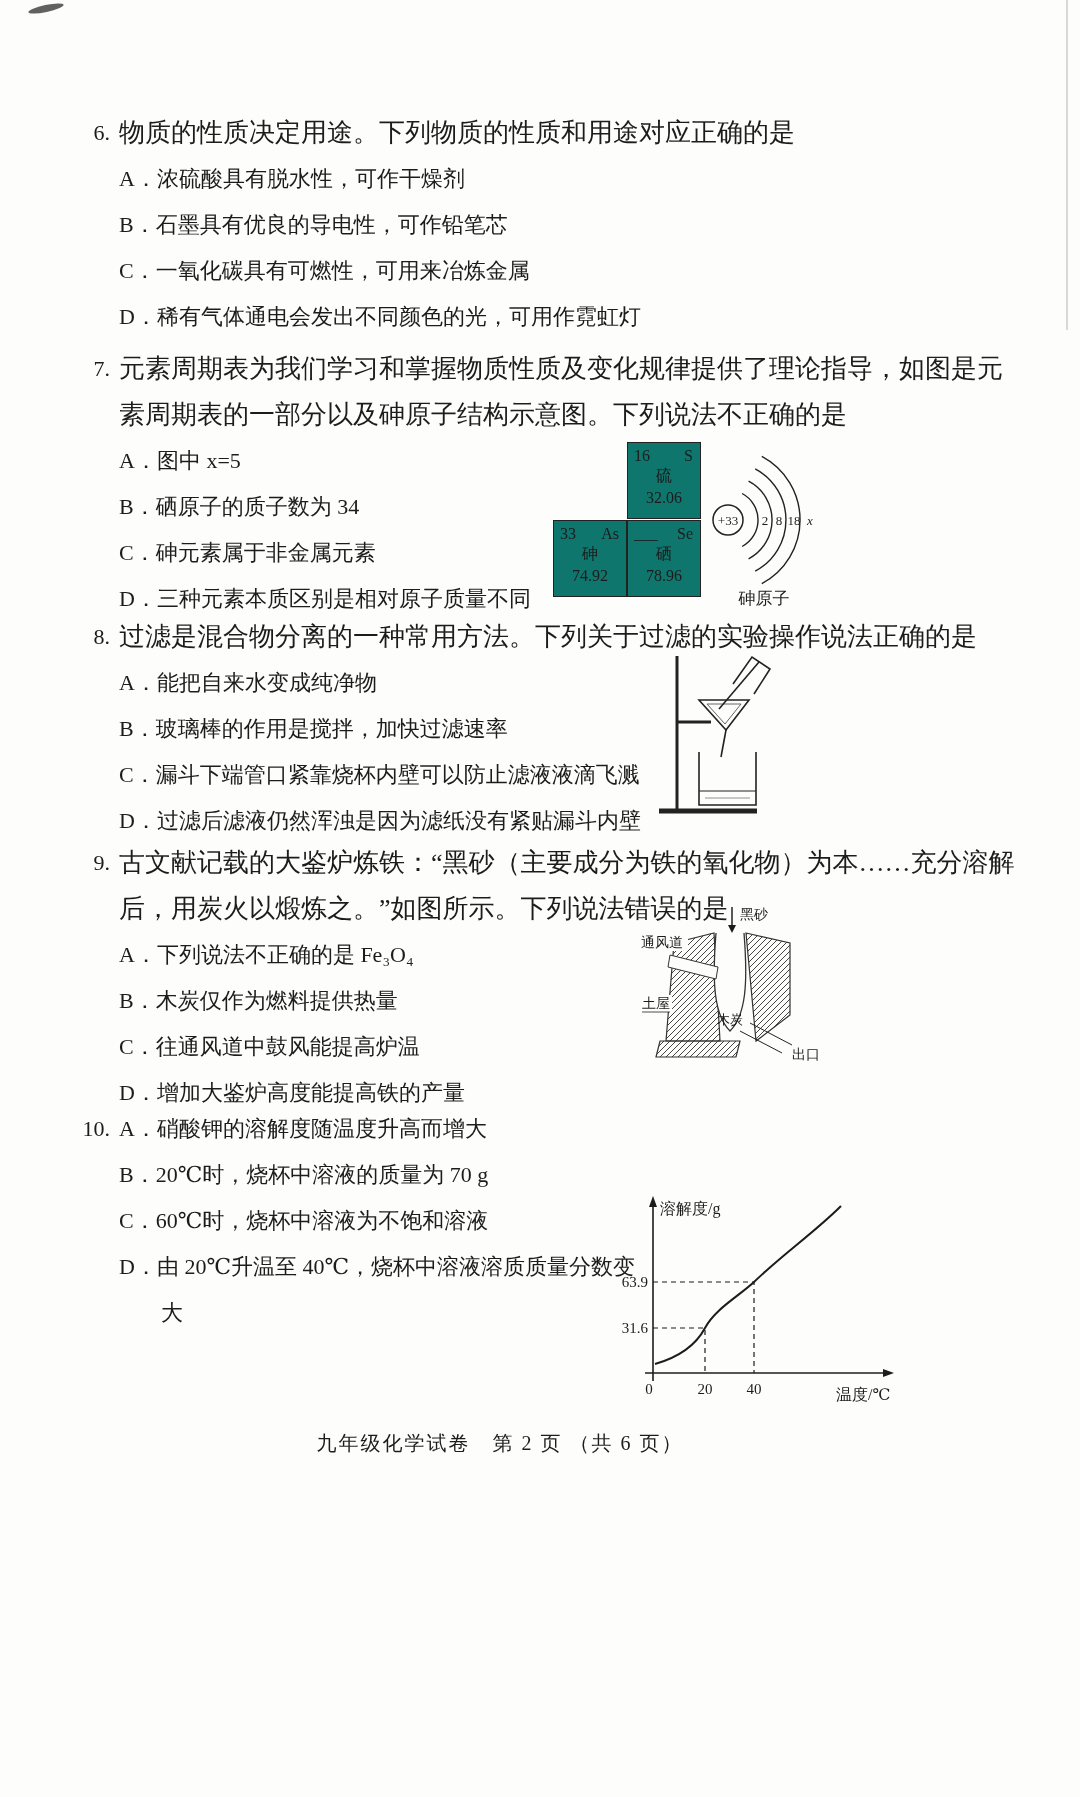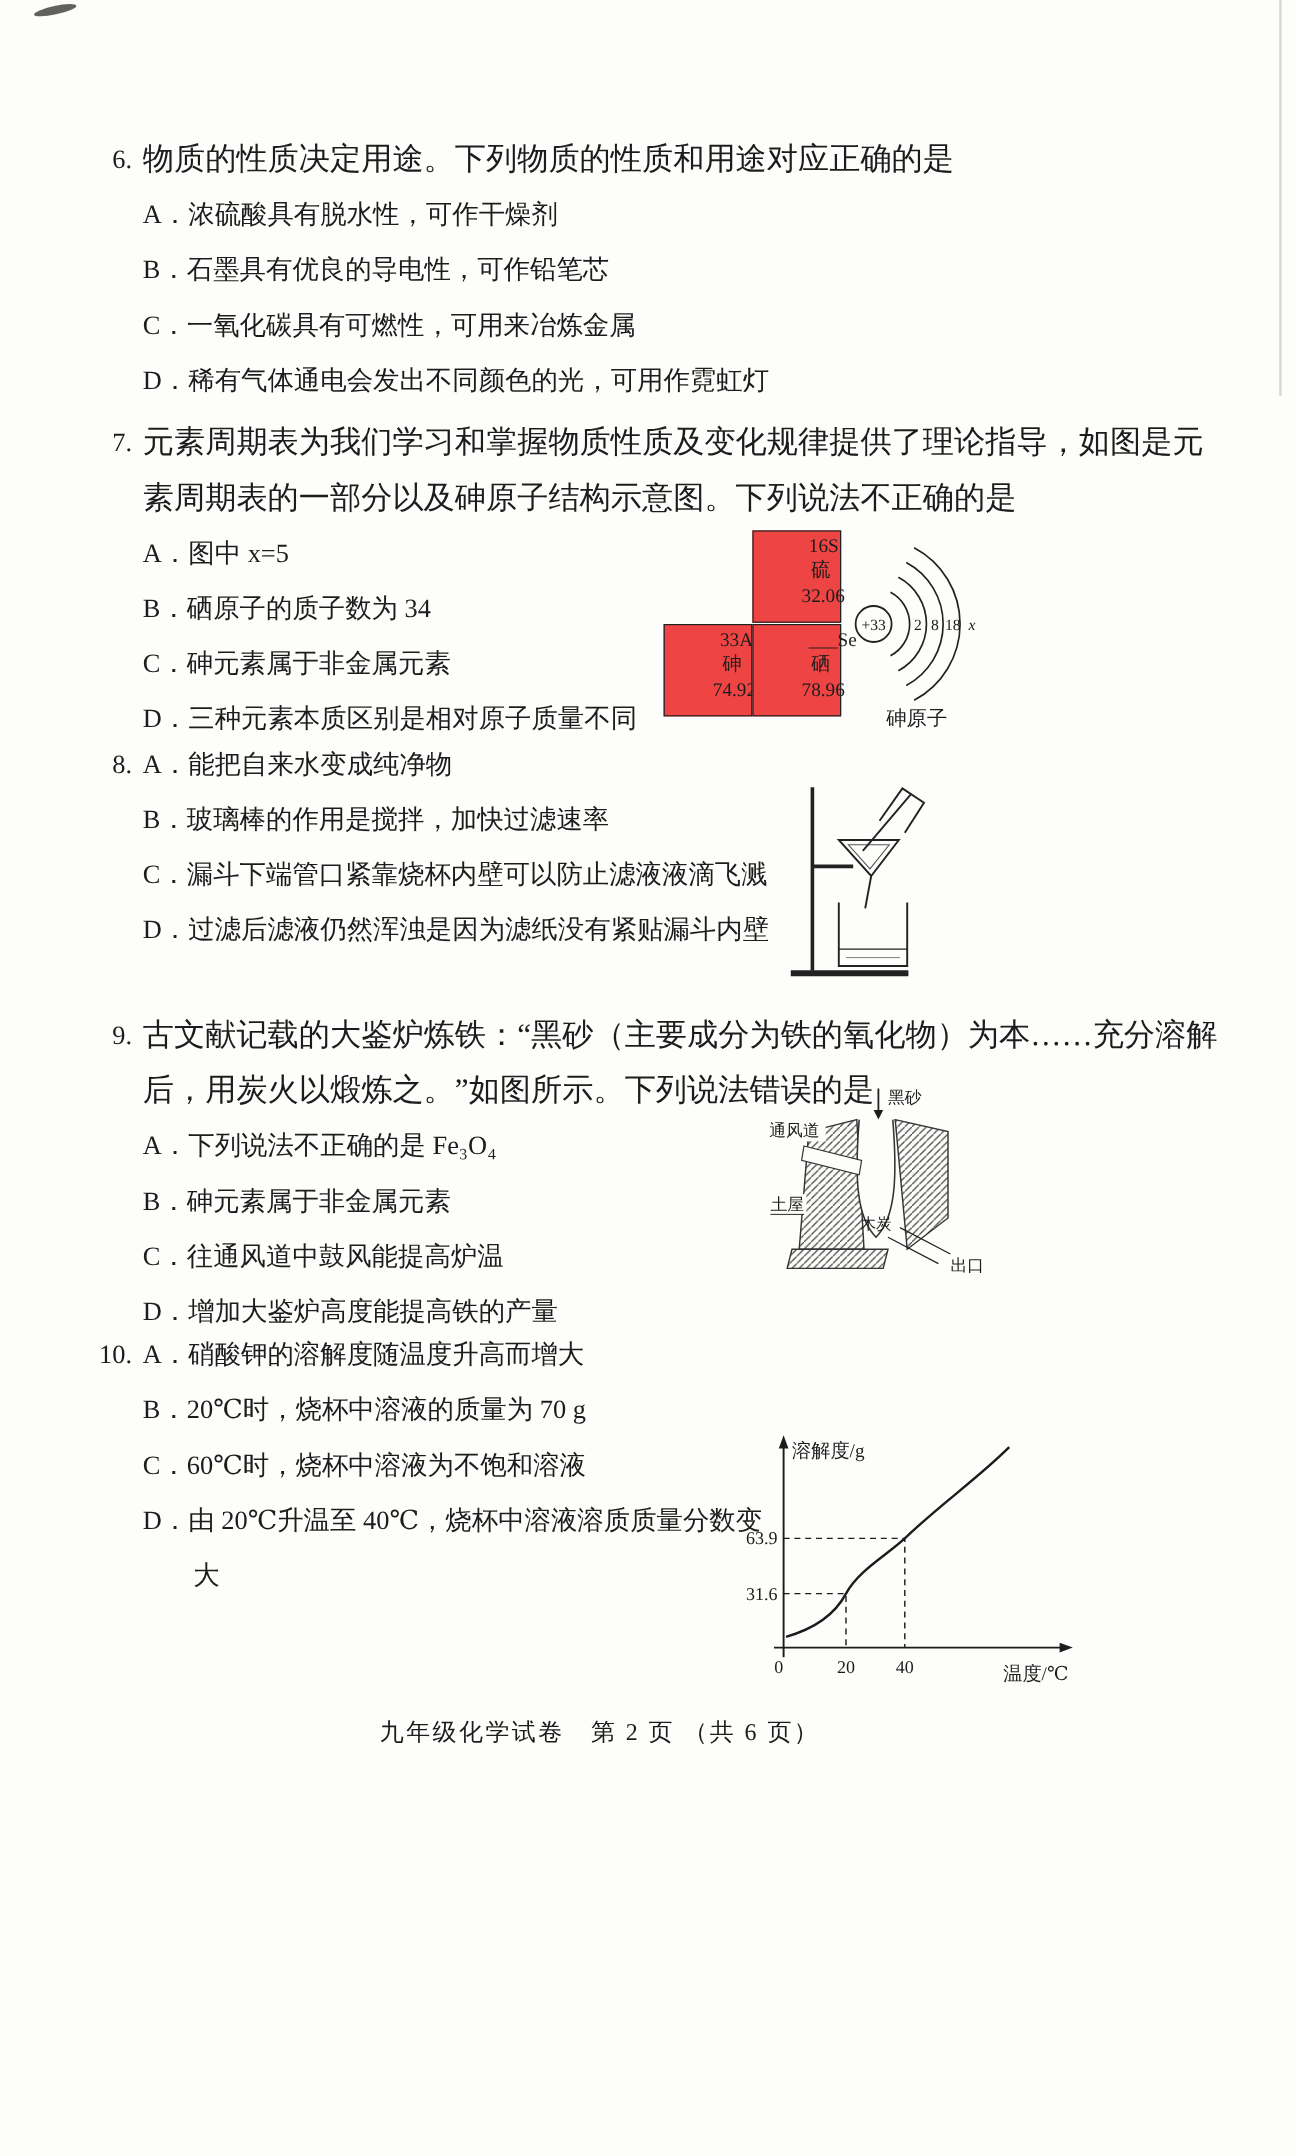--- a/index.html
+++ b/index.html
@@ -23,22 +23,22 @@
   .q-body { flex:1; margin-left:9px; }
   .q-stem { font-size:26px; line-height:46px; }
   .opt { font-size:22px; line-height:46px; padding-left:42px; text-indent:-42px; }
   .opts-narrow .opt { max-width:545px; }
   .opts-q10 .opt { max-width:520px; }
 
   
   .ptable { position:absolute; left:553px; top:442px; width:150px; height:156px; }
   .pcell {
     position:absolute; width:74px; height:77px;
-    border:1.5px solid #222; background:#ef4444;
-    text-align:center; font-size:16px;padding-left:40px;
+    border:1.5px solid #222; background:#0f766e;
+    text-align:center; font-size:16px;
   }
   .pcell .head { display:flex; justify-content:space-between; padding:4px 7px 0 6px; line-height:18px; }
   .pcell .name { line-height:22px; }
   .pcell .mass { line-height:22px; }
 
   .atom-svg { position:absolute; left:700px; top:448px; }
   .filter-svg { position:absolute; left:655px; top:650px; }
   .furnace-svg { position:absolute; left:640px; top:903px; }
   .chart-svg { position:absolute; left:603px; top:1188px; }
 
@@ -126,20 +126,21 @@
       <text x="79" y="77" text-anchor="middle" font-size="13">8</text>
       <text x="94" y="77" text-anchor="middle" font-size="13">18</text>
       <text x="110" y="77" text-anchor="middle" font-size="13" font-style="italic">x</text>
     </g>
     <text x="64" y="156" text-anchor="middle" font-size="17">砷原子</text>
   </svg>
 
   <section class="q" style="top:614px">
     <div class="q-num">8.</div>
     <div class="q-body">
+      <div class="q-stem">过滤是混合物分离的一种常用方法。下列关于过滤的实验操作说法正确的是</div>
       <div class="opts-narrow">
         <div class="opt">A．能把自来水变成纯净物</div>
         <div class="opt">B．玻璃棒的作用是搅拌，加快过滤速率</div>
         <div class="opt">C．漏斗下端管口紧靠烧杯内壁可以防止滤液液滴飞溅</div>
         <div class="opt">D．过滤后滤液仍然浑浊是因为滤纸没有紧贴漏斗内壁</div>
       </div>
     </div>
   </section>
 
   <svg class="filter-svg" width="122" height="170" viewBox="0 0 122 170">
@@ -163,21 +164,21 @@
       <line x1="50" y1="148" x2="95" y2="148" stroke="#777" stroke-width="0.8"></line>
     </g>
   </svg>
 
   <section class="q" style="top:840px">
     <div class="q-num">9.</div>
     <div class="q-body">
       <div class="q-stem">古文献记载的大鉴炉炼铁：“黑砂（主要成分为铁的氧化物）为本……充分溶解后，用炭火以煅炼之。”如图所示。下列说法错误的是</div>
       <div class="opts-narrow">
         <div class="opt">A．下列说法不正确的是 Fe₃O₄</div>
-        <div class="opt">B．砷元素属于非金属元素</div>
+        <div class="opt">B．木炭仅作为燃料提供热量</div>
         <div class="opt">C．往通风道中鼓风能提高炉温</div>
         <div class="opt">D．增加大鉴炉高度能提高铁的产量</div>
       </div>
     </div>
   </section>
 
   <svg class="furnace-svg" width="182" height="170" viewBox="0 0 182 170">
     <defs>
       <pattern id="hatch" patternUnits="userSpaceOnUse" width="6" height="6">
         <path d="M0,6 L6,0" stroke="#444" stroke-width="1"></path>

